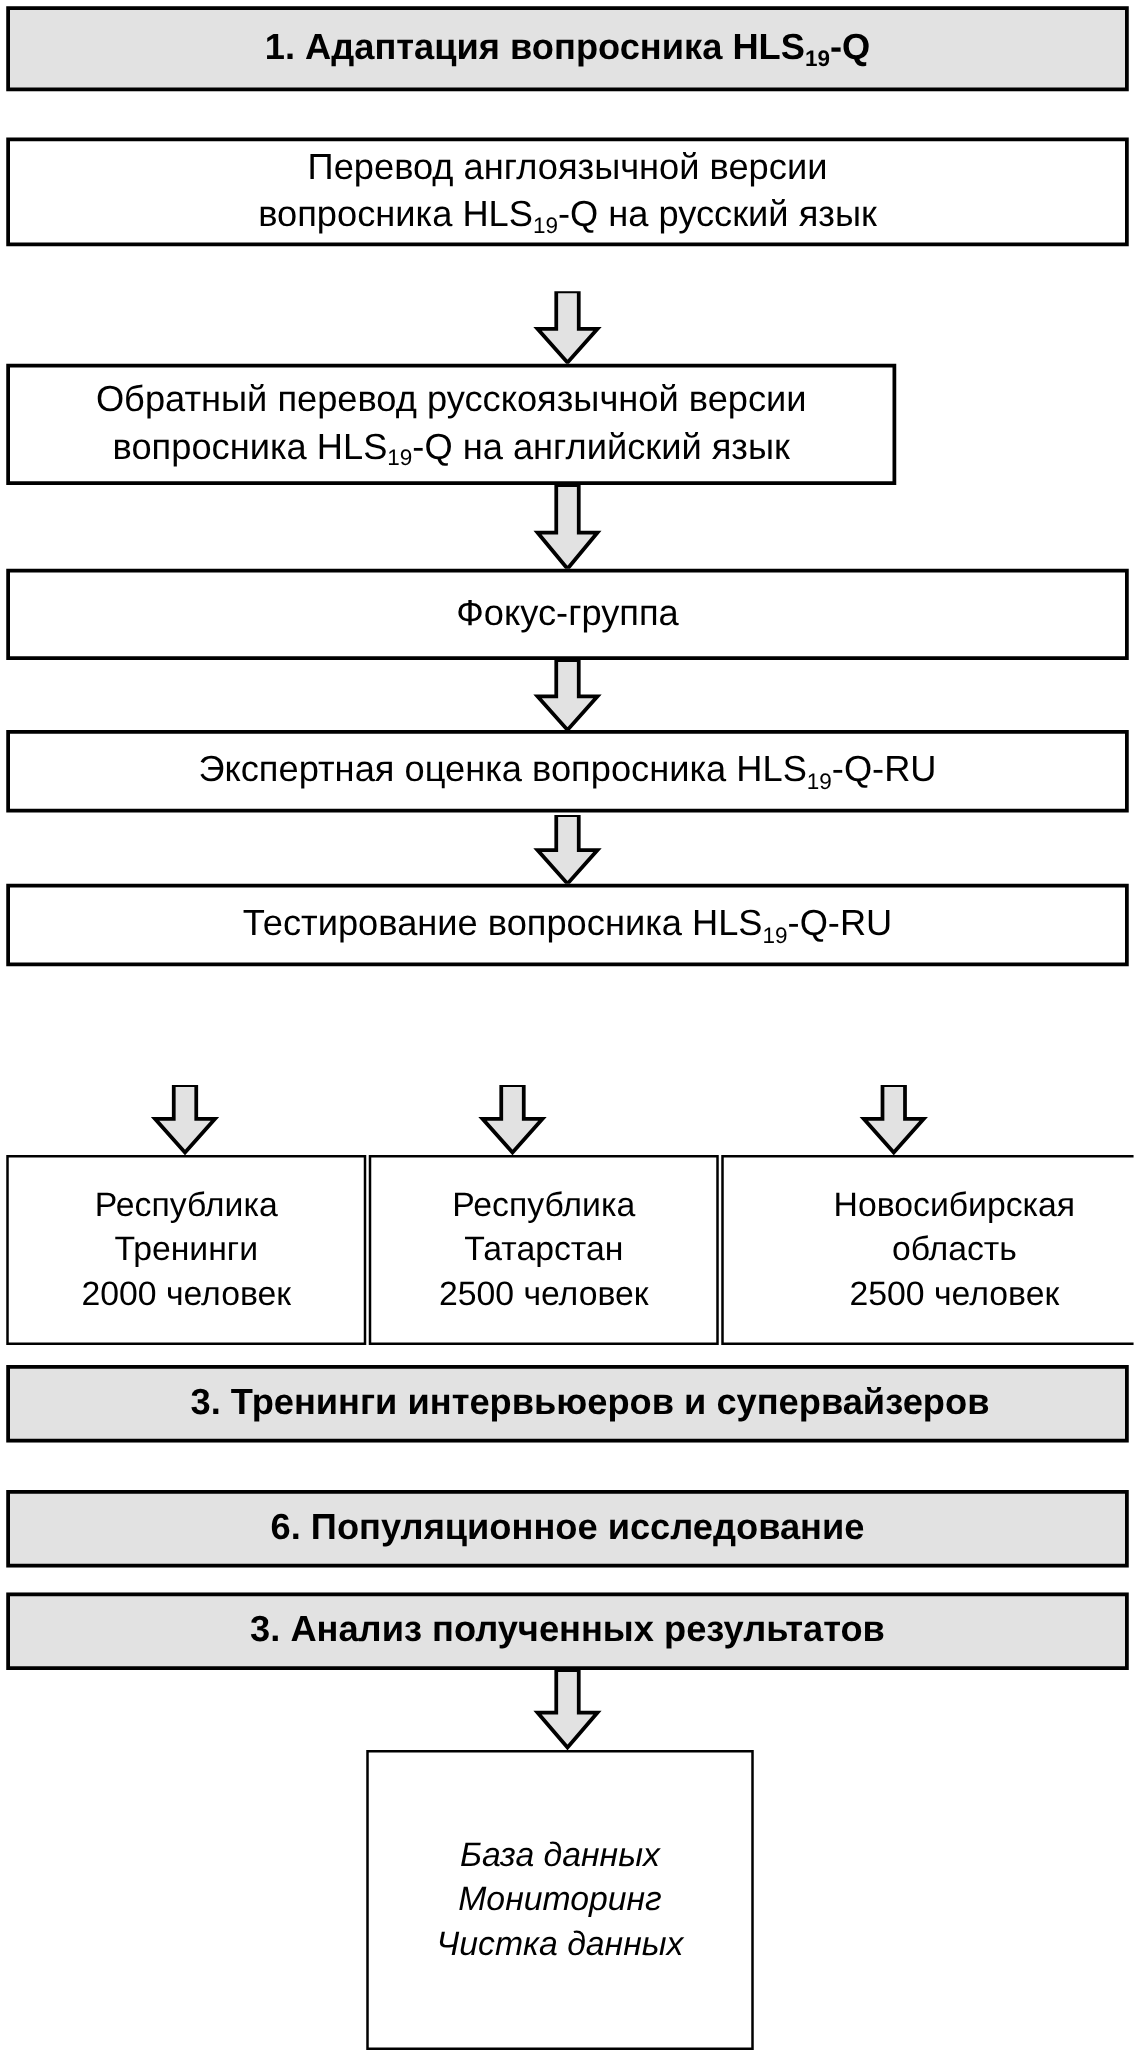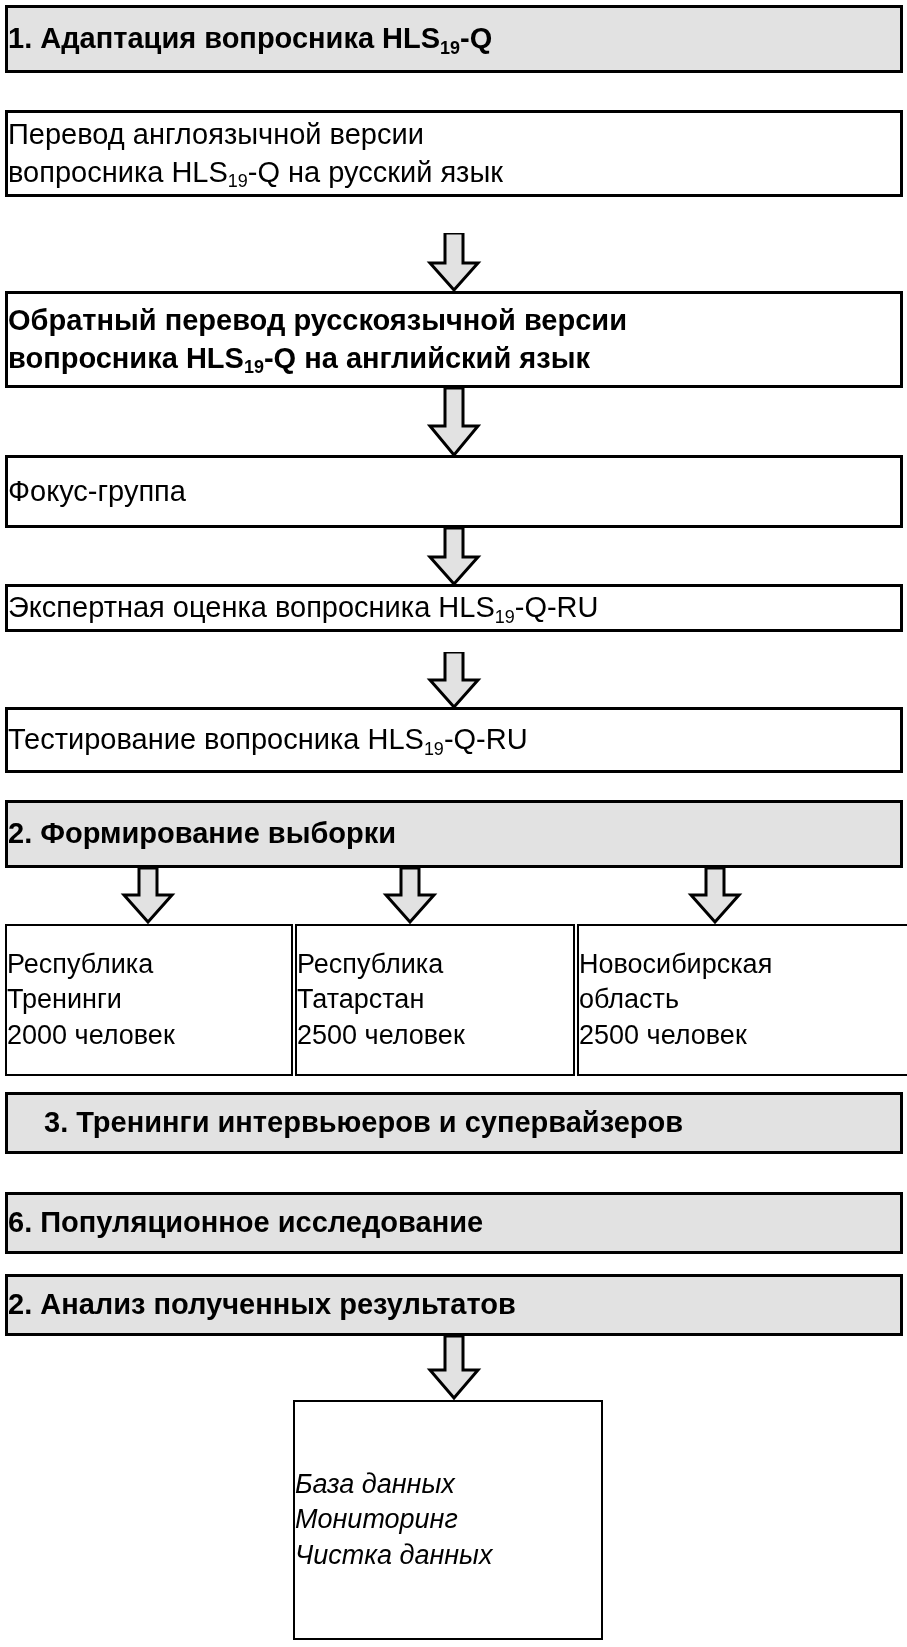--- a/index.html
+++ b/index.html
@@ -19,21 +19,21 @@
     background: #ffffff;
     overflow: hidden;
   }
   .box {
     position: absolute;
     box-sizing: border-box;
     border: 3px solid #000000;
     background: #ffffff;
     display: flex;
     flex-direction: column;
-    align-items: flex-start;
+    align-items: center;
     justify-content: center;
     text-align: center;
     line-height: 1.30;
   }
   .box.shaded {
     background: #e2e2e2;
     font-weight: bold;
   }
   .box .line {
     display: block;
@@ -82,21 +82,21 @@
       <span>вопросника HLS</span><sub>19</sub><span>-Q на русский язык</span>
     </span>
   </div>
 
   <div class="arrow" style="left:425px; top:233px;">
     <svg width="58" height="59" viewBox="0 0 58 59">
       <polygon points="20,0 38,0 38,30 53,30 29,57 5,30 20,30" fill="#e2e2e2" stroke="#000000" stroke-width="3" stroke-linejoin="miter"></polygon>
     </svg>
   </div>
 
-  <div class="box fs-step" style="left:5px; top:291px; width:898px; height:97px;font-weight:bold;">
+  <div class="box fs-step" style="left:5px; top:291px; width:712px; height:97px;">
     <span class="line">Обратный перевод русскоязычной версии</span>
     <span class="line">
       <span>вопросника HLS</span><sub>19</sub><span>-Q на английский язык</span>
     </span>
   </div>
 
   <div class="arrow" style="left:425px; top:388px;">
     <svg width="58" height="69" viewBox="0 0 58 69">
       <polygon points="20,0 38,0 38,38 53,38 29,67 5,38 20,38" fill="#e2e2e2" stroke="#000000" stroke-width="3" stroke-linejoin="miter"></polygon>
     </svg>
@@ -105,41 +105,38 @@
   <div class="box fs-step" style="left:5px; top:455px; width:898px; height:73px;">
     <span class="line">Фокус-группа</span>
   </div>
 
   <div class="arrow" style="left:425px; top:528px;">
     <svg width="58" height="58" viewBox="0 0 58 58">
       <polygon points="20,0 38,0 38,29 53,29 29,56 5,29 20,29" fill="#e2e2e2" stroke="#000000" stroke-width="3" stroke-linejoin="miter"></polygon>
     </svg>
   </div>
 
-  <div class="box fs-step" style="left:5px; top:584px; width:898px; height:48px;">
+  <div class="box fs-step" style="left:5px; top:584px; width:898px; height:66px;">
     <span class="line">
       <span>Экспертная оценка вопросника HLS</span><sub>19</sub><span>-Q-RU</span>
     </span>
   </div>
 
   <div class="arrow" style="left:425px; top:652px;">
     <svg width="58" height="57" viewBox="0 0 58 57">
       <polygon points="20,0 38,0 38,28 53,28 29,55 5,28 20,28" fill="#e2e2e2" stroke="#000000" stroke-width="3" stroke-linejoin="miter"></polygon>
     </svg>
   </div>
 
   <div class="box fs-step" style="left:5px; top:707px; width:898px; height:66px;">
     <span class="line">
       <span>Тестирование вопросника HLS</span><sub>19</sub><span>-Q-RU</span>
     </span>
   </div>
 
-  <div class="box shaded fs-stage" style="left:5px; top:800px; width:898px; height:68px;">
-    <span class="line">2. Формирование выборки</span>
-  </div>
 
   <div class="arrow" style="left:119px; top:868px;">
     <svg width="58" height="56" viewBox="0 0 58 56">
       <polygon points="20,0 38,0 38,27 53,27 29,54 5,27 20,27" fill="#e2e2e2" stroke="#000000" stroke-width="3" stroke-linejoin="miter"></polygon>
     </svg>
   </div>
   <div class="arrow" style="left:381px; top:868px;">
     <svg width="58" height="56" viewBox="0 0 58 56">
       <polygon points="20,0 38,0 38,27 53,27 29,54 5,27 20,27" fill="#e2e2e2" stroke="#000000" stroke-width="3" stroke-linejoin="miter"></polygon>
     </svg>
@@ -170,21 +167,21 @@
 
   <div class="box shaded fs-stage" style="left:5px; top:1092px; width:898px; height:62px;padding-left:36px;">
     <span class="line">3. Тренинги интервьюеров и супервайзеров</span>
   </div>
 
   <div class="box shaded fs-stage" style="left:5px; top:1192px; width:898px; height:62px;">
     <span class="line">6. Популяционное исследование</span>
   </div>
 
   <div class="box shaded fs-stage" style="left:5px; top:1274px; width:898px; height:62px;">
-    <span class="line">2. Анализ полученных результатов</span>
+    <span class="line">3. Анализ полученных результатов</span>
   </div>
 
   <div class="arrow" style="left:425px; top:1336px;">
     <svg width="58" height="64" viewBox="0 0 58 64">
       <polygon points="20,0 38,0 38,34 53,34 29,62 5,34 20,34" fill="#e2e2e2" stroke="#000000" stroke-width="3" stroke-linejoin="miter"></polygon>
     </svg>
   </div>
 
   <div class="box fs-db" style="left:293px; top:1400px; width:310px; height:240px; border-width:2px;font-style:italic;">
     <span class="line">База данных</span>

